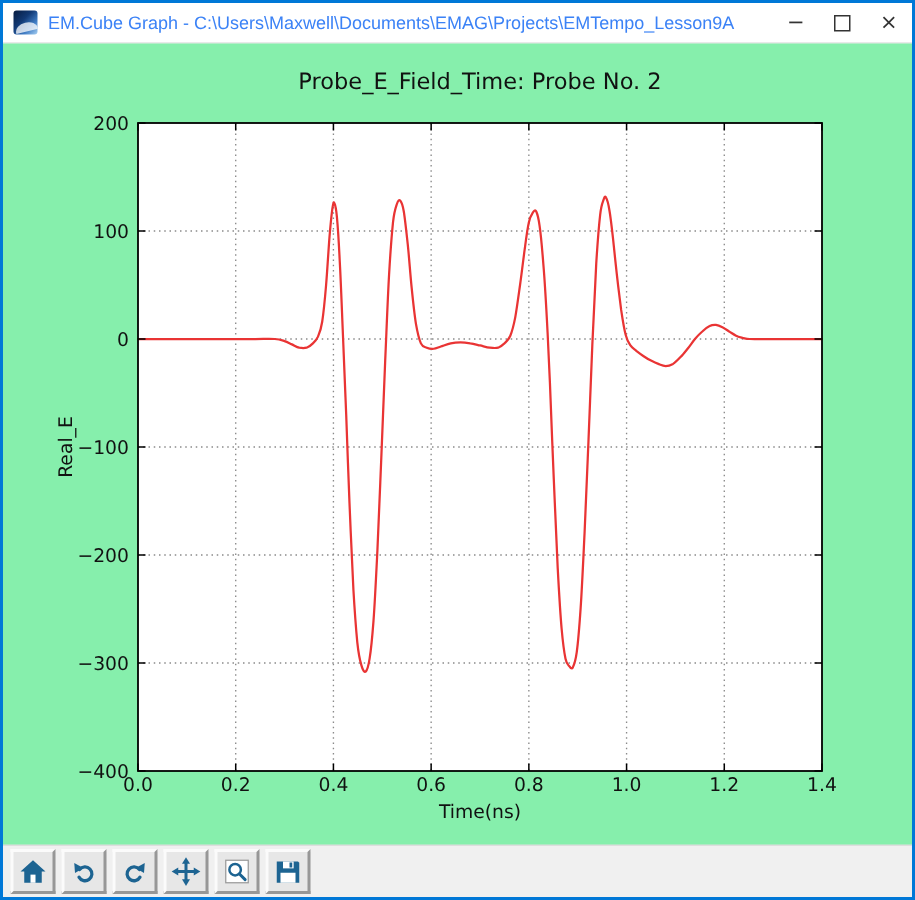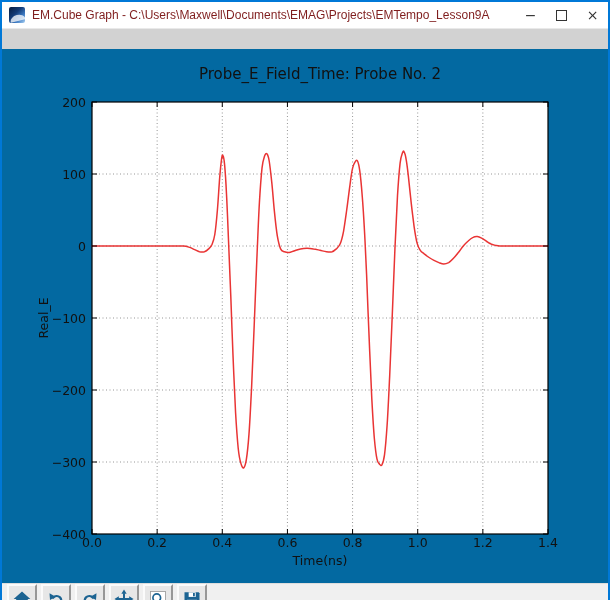--- a/index.html
+++ b/index.html
@@ -4,26 +4,26 @@
 <style>
   html,body{margin:0;padding:0;background:#ffffff;}
   .window{width:610px;height:600px;box-sizing:border-box;border:2px solid #0078d7;
     display:flex;flex-direction:column;background:#d2d2d2;font-family:"Liberation Sans",sans-serif;}
   .titlebar{flex:0 0 26px;height:26px;background:#ffffff;display:flex;align-items:center;
     border-bottom:1px solid #e9e9e9;}
   .app-icon{width:16px;height:16px;margin:0 7px 0 7px;border-radius:2px;position:relative;overflow:hidden;
     background:linear-gradient(135deg,#071b3e 0%,#123a75 40%,#3f7cc4 70%,#a8d0f2 100%);flex:0 0 16px;}
   .app-icon::after{content:"";position:absolute;left:1px;top:8px;width:15px;height:6px;
     background:rgba(255,255,255,.75);border-radius:100% 100% 0 0/180% 180% 0 0;transform:rotate(-14deg);}
-  .titlebar-title{font-size:12px;color:#7f1d1d;white-space:nowrap;overflow:hidden;}
+  .titlebar-title{font-size:12px;color:#3b82f6;white-space:nowrap;overflow:hidden;}
   .win-controls{margin-left:auto;display:flex;height:100%;}
   .win-btn{width:31px;height:100%;display:flex;align-items:center;justify-content:center;
     color:#333;font-size:14px;font-family:"DejaVu Sans",sans-serif;cursor:default;}
   .max-box{width:9px;height:9px;border:1px solid #333;display:block;}
-  .figure{flex:0 0 534px;height:534px;position:relative;background:#0369a1;margin-top:20px;}
+  .figure{flex:0 0 534px;height:534px;position:relative;background:#86efac;}
   .figure svg{display:block;}
   .figure svg text{font-family:"DejaVu Sans",sans-serif;fill:#111;}
   .chart-title{font-size:15px;}
   .axis-label{font-size:12.5px;}
   .tick-label{font-size:12.5px;}
   .toolbar{flex:1 1 auto;background:#f0f0f0;display:flex;align-items:center;
     padding-left:5px;gap:4px;border-top:1px solid #ddd;}
   .tool-btn{width:30px;height:30px;box-sizing:border-box;background:#e7e7e7;
     border-top:2px solid #fbfbfb;border-left:2px solid #fbfbfb;
     border-right:2px solid #979797;border-bottom:2px solid #979797;

